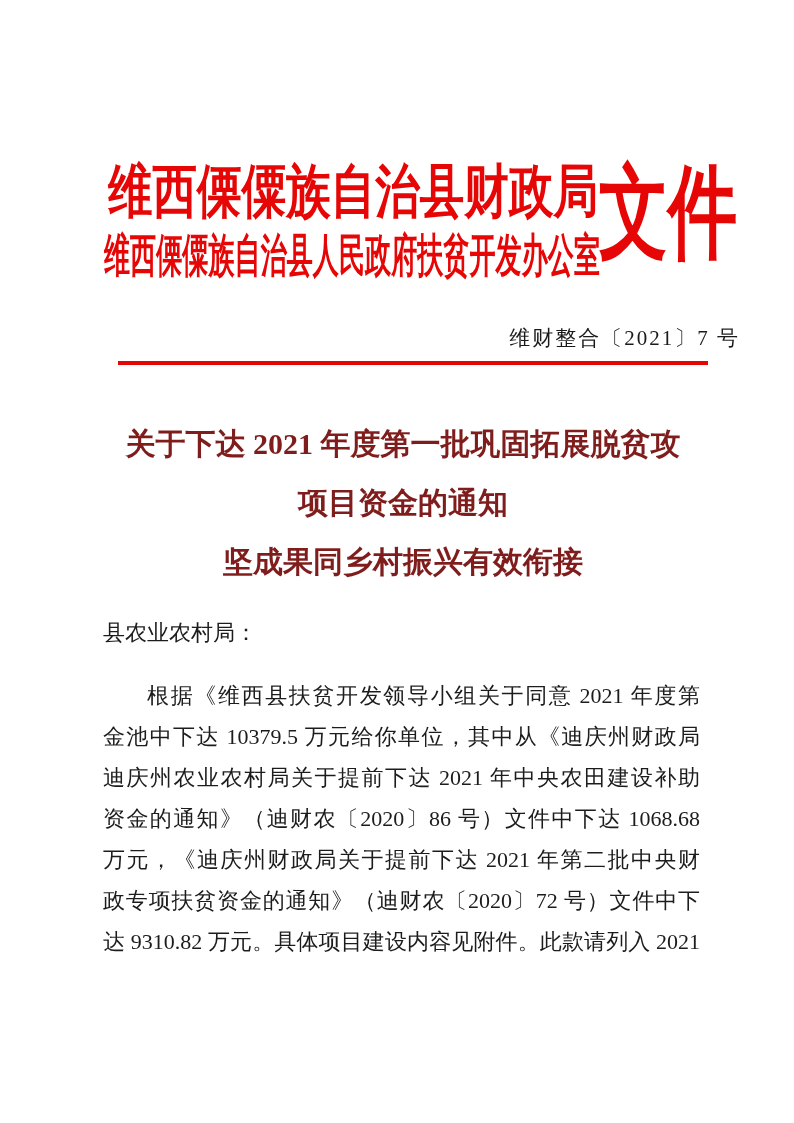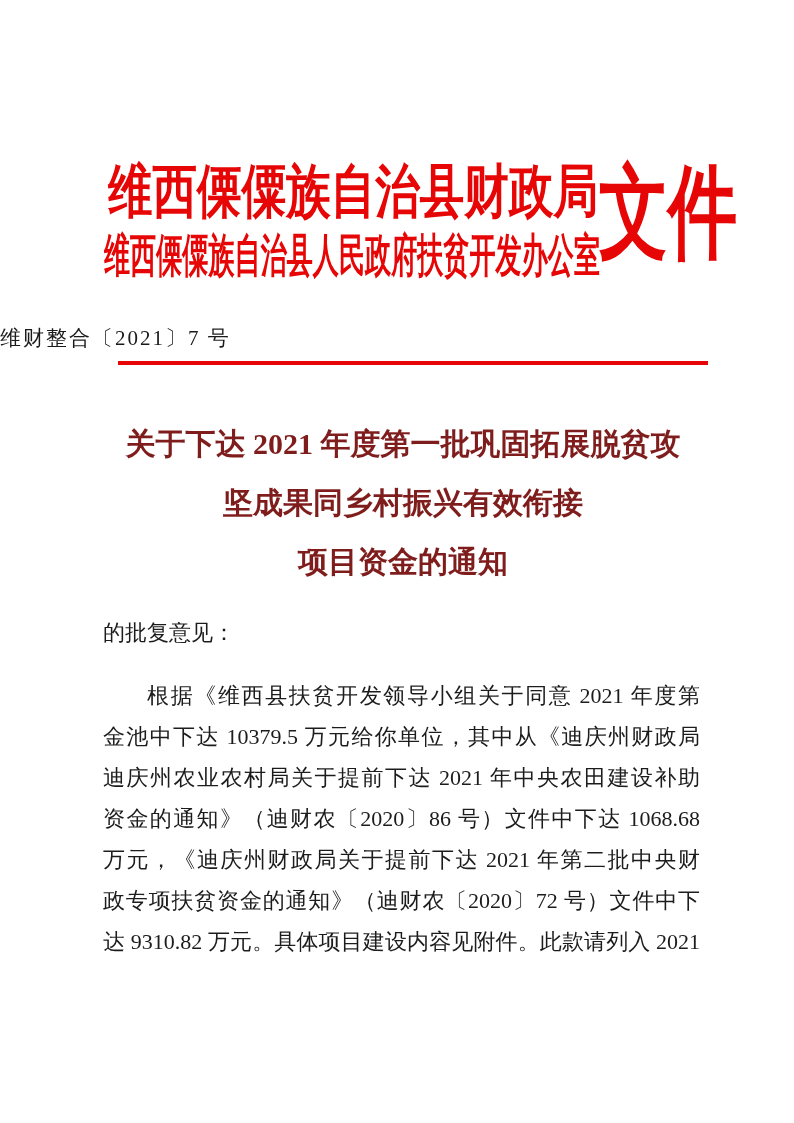--- a/index.html
+++ b/index.html
@@ -28,21 +28,21 @@
   }
   .doctype{
     position:absolute;left:599px;top:158px;
     font-size:102px;line-height:110px;font-weight:700;
     color:#e60606;white-space:nowrap;
     transform-origin:left center;
   }
   
   .docnum{
     position:absolute;left:0;top:323px;width:740px;
-    text-align:left;
+    text-align:right;
     font-size:21px;line-height:30px;
     letter-spacing:2px;
     color:#1a1a1a;
   }
   
   .redline{
     position:absolute;left:118px;top:361px;
     width:590px;height:4px;
     background:#e60606;
   }
@@ -84,26 +84,26 @@
   <div class="agency1" style="transform: scaleX(0.768025);">维西傈僳族自治县财政局</div>
   <div class="agency2" style="transform: scaleX(0.567506);">维西傈僳族自治县人民政府扶贫开发办公室</div>
   <div class="doctype" style="transform: scaleX(0.676471);">文件</div>
 
   <div class="docnum">维财整合〔2021〕7 号</div>
 
   <div class="redline"></div>
 
   <div class="title">
     <div>关于下达 2021 年度第一批巩固拓展脱贫攻</div>
+    <div>项目资金的通知</div>
     <div>坚成果同乡村振兴有效衔接</div>
-    <div>项目资金的通知</div>
   </div>
 
   <div class="bodyblock">
-    <div class="bline salut">的批复意见：</div>
+    <div class="bline salut">县农业农村局：</div>
     <div class="bline indent">根据《维西县扶贫开发领导小组关于同意 2021 年度第</div>
     <div class="bline">金池中下达 10379.5 万元给你单位，其中从《迪庆州财政局</div>
     <div class="bline">迪庆州农业农村局关于提前下达 2021 年中央农田建设补助</div>
     <div class="bline">资金的通知》（迪财农〔2020〕86 号）文件中下达 1068.68</div>
     <div class="bline">万元，《迪庆州财政局关于提前下达 2021 年第二批中央财</div>
     <div class="bline">政专项扶贫资金的通知》（迪财农〔2020〕72 号）文件中下</div>
     <div class="bline">达 9310.82 万元。具体项目建设内容见附件。此款请列入 2021</div>
   </div>
 
 </div>

